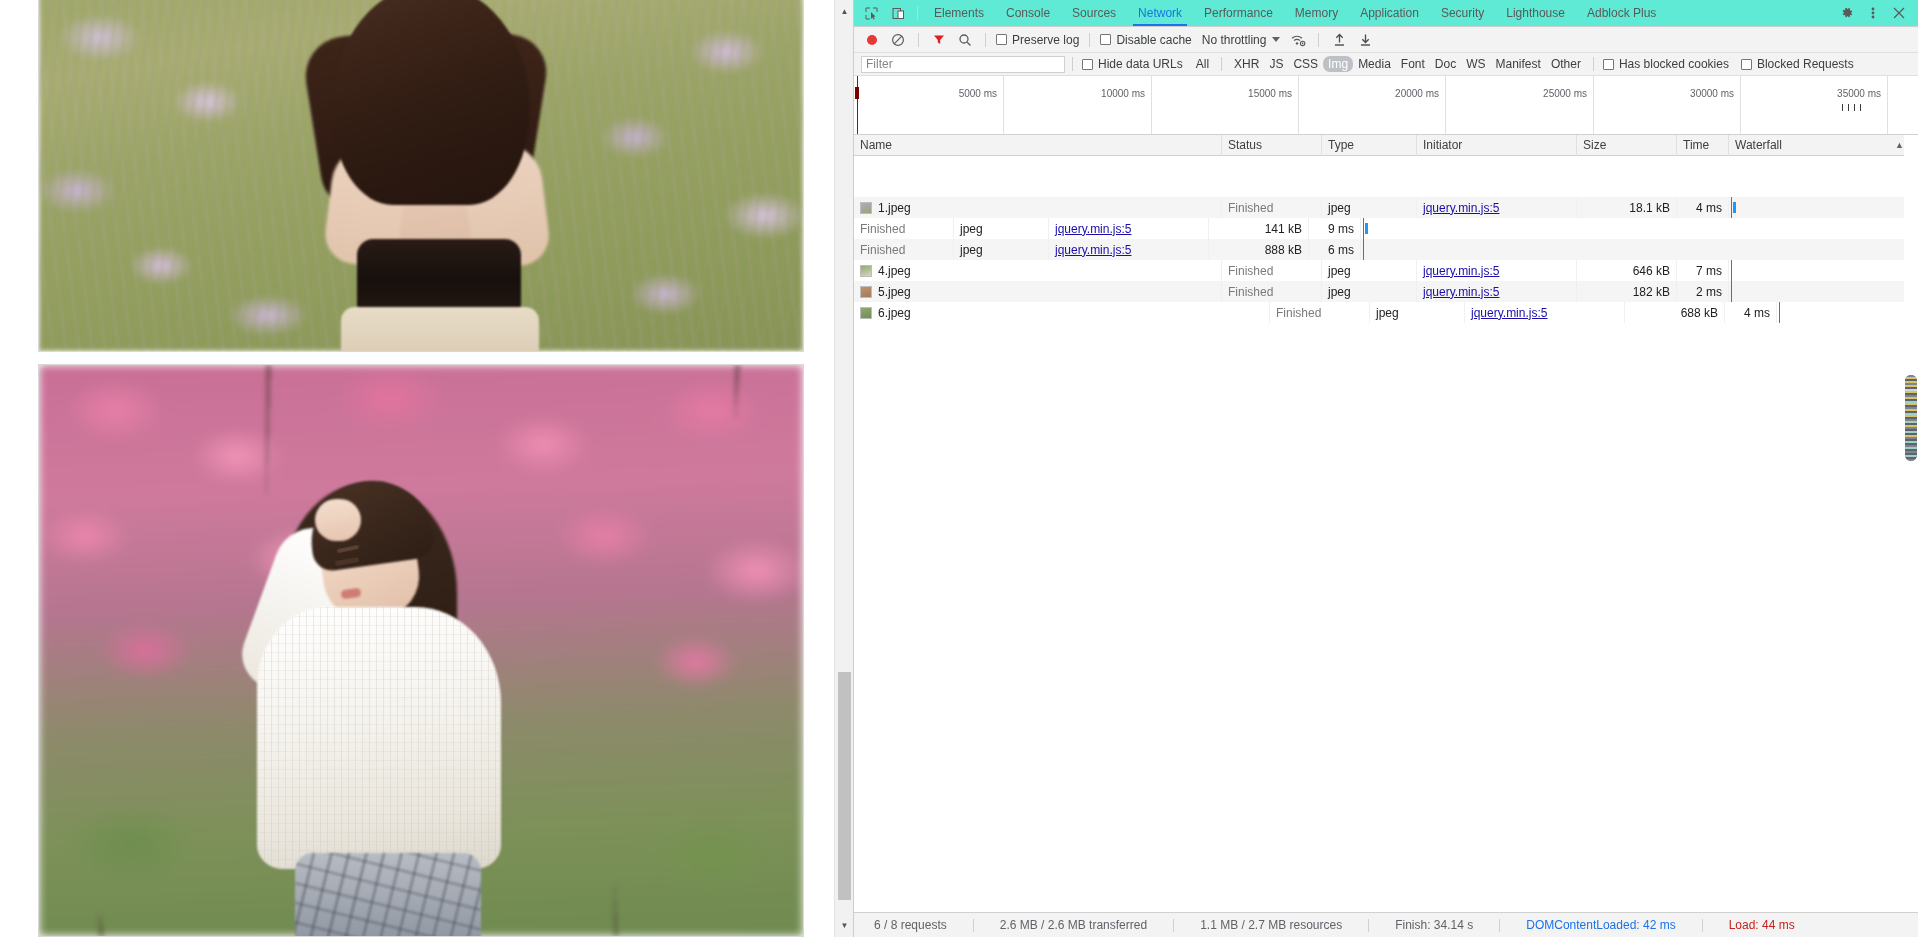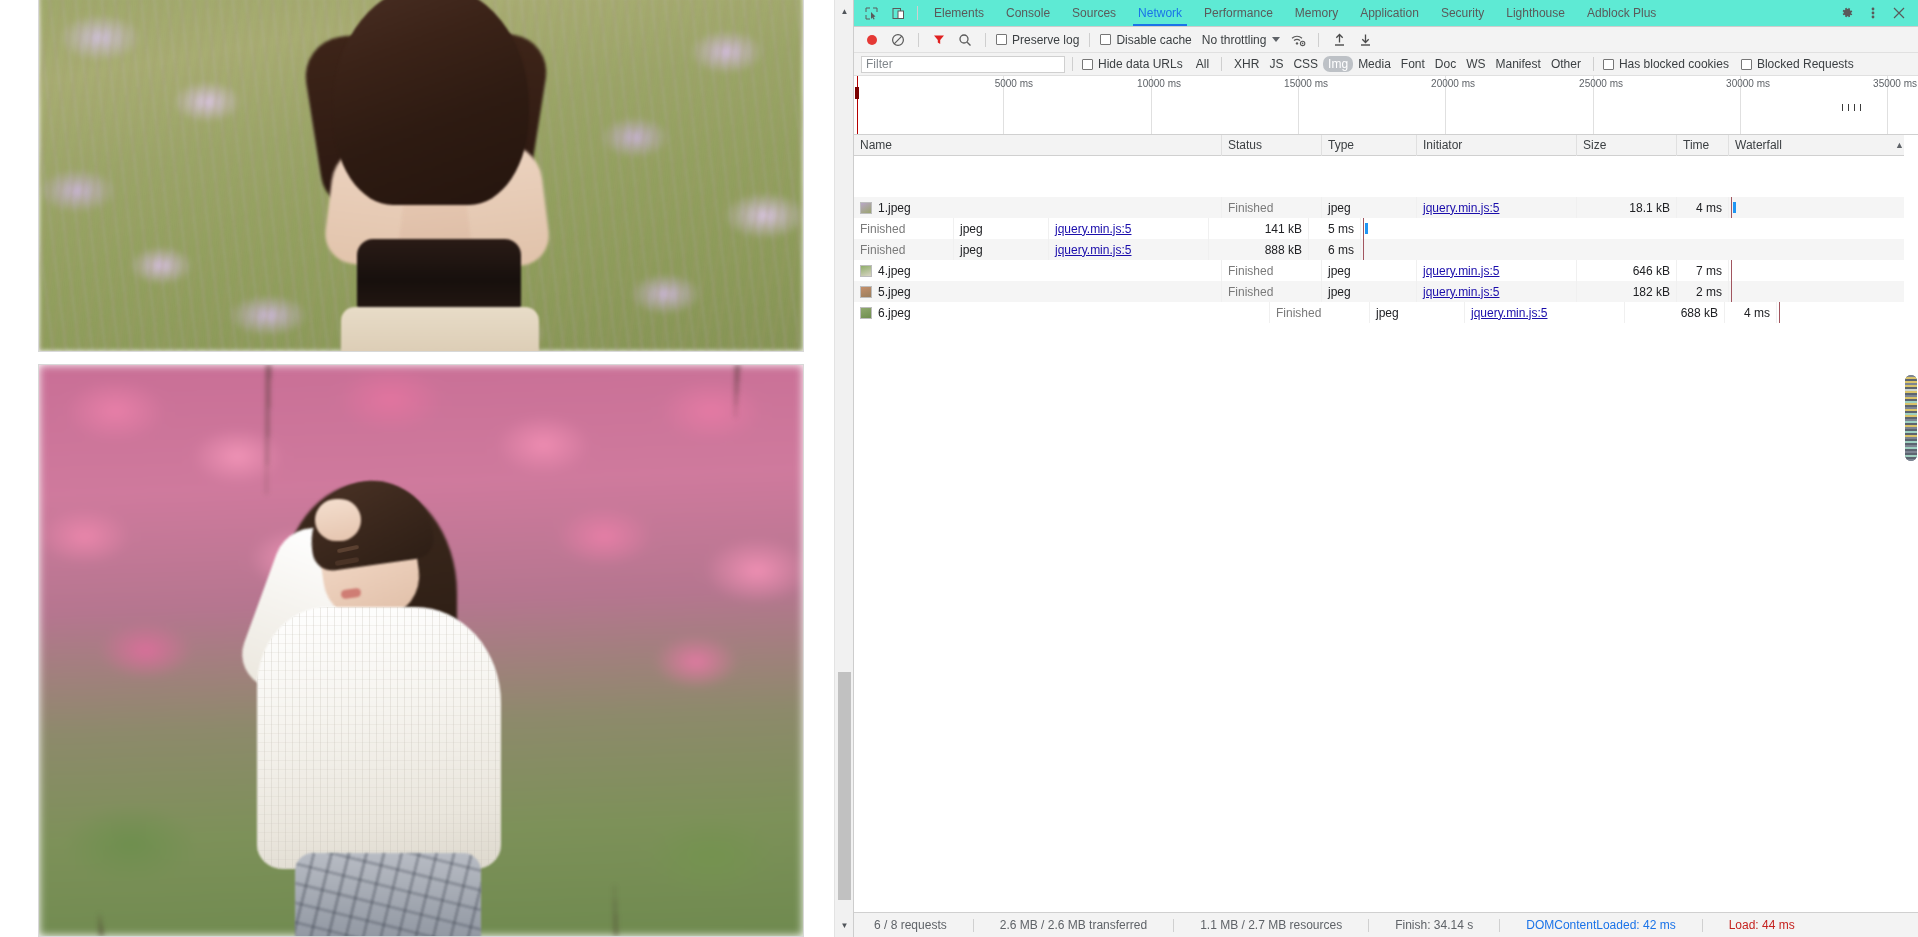--- a/index.html
+++ b/index.html
@@ -260,22 +260,22 @@
   .ftype { font-size: 12px; color: #3c4043; padding: 1px 5px; border-radius: 7px; cursor: pointer;
     white-space: nowrap; }
   .ftype.active { background: #bdc1c6; color: #fff; }
 
   
   #net-overview {
     height: 59px; flex: 0 0 59px; background: #fff; position: relative;
     border-bottom: 1px solid #d0d0d0; overflow: hidden;
   }
   .ov-grid { position: absolute; top: 0; bottom: 0; width: 1px; background: #e0e0e0; }
-  .ov-label { position: absolute; top: 2px; font-size: 10px; color: #5f6368; transform: translateX(-100%);
-    padding-right: 3px; white-space: nowrap; margin-left: 36px; }
+  .ov-label { position: absolute; top: 12px; font-size: 10px; color: #5f6368; transform: translateX(-100%);
+    padding-right: 3px; white-space: nowrap; }
   #ov-redline { position: absolute; left: 3px; top: 0; bottom: 0; width: 1px; background: #b50000; }
   #ov-redblock { position: absolute; left: 1px; top: 11px; width: 4px; height: 12px; background: #7a0000; }
   #ov-dots { position: absolute; top: 28px; display: flex; gap: 5px; }
   #ov-dots i { width: 1px; height: 7px; background: #3b3b3b; display: block; }
 
   
   #net-table { flex: 1 1 auto; display: flex; flex-direction: column; background: #fff;
     overflow: hidden; position: relative; }
   #net-head {
     display: flex; height: 21px; flex: 0 0 21px; background: #f3f3f3;
@@ -574,21 +574,21 @@
           </div>
         </div>
 
         <div class="trow even">
           <div class="td status" style="width:100px">Finished</div>
           <div class="td" style="width:95px">jpeg</div>
           <div class="td" style="width:160px">
             <span class="ini-link">jquery.min.js:5</span>
           </div>
           <div class="td right" style="width:100px">141 kB</div>
-          <div class="td right" style="width:52px">5 ms</div>
+          <div class="td right" style="width:52px">9 ms</div>
           <div class="wf">
             <div class="wf-red" style="left:2px"></div>
 
             <div class="wf-bar" style="left:4px"></div>
           </div>
         </div>
 
         <div class="trow odd">
           <div class="td status" style="width:100px">Finished</div>
           <div class="td" style="width:95px">jpeg</div>

